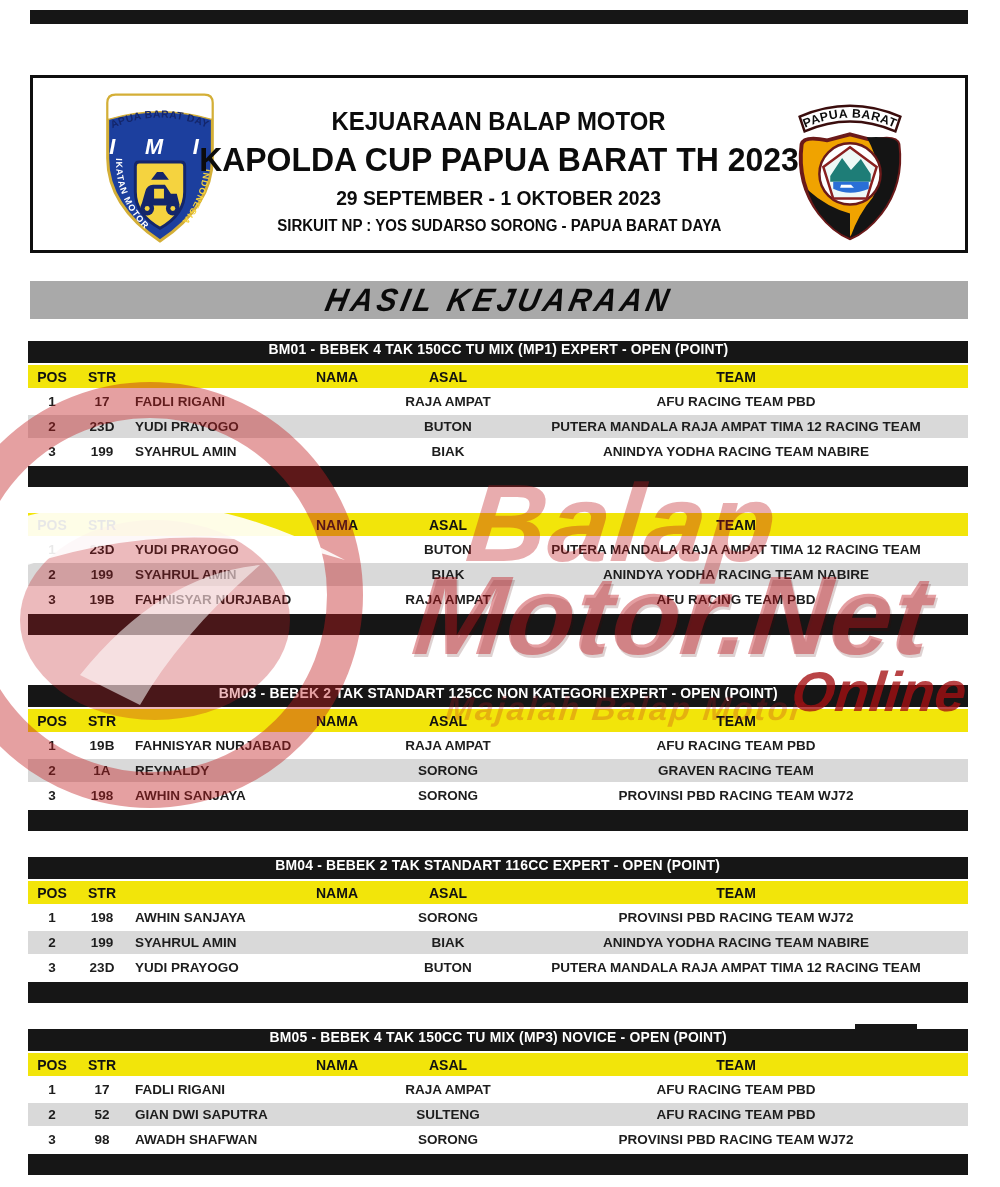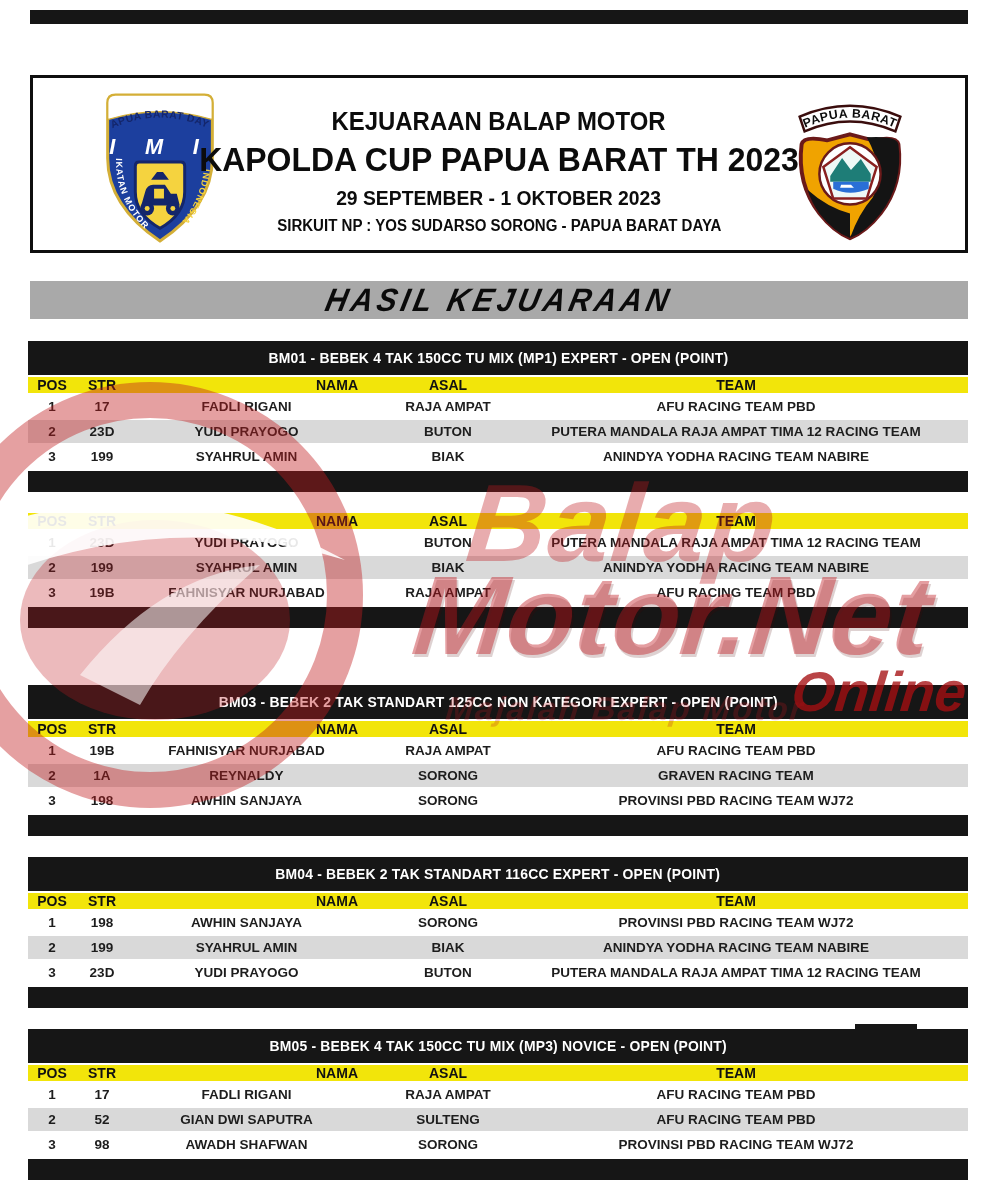--- a/index.html
+++ b/index.html
@@ -27,31 +27,31 @@
 
   
   .section-bar{left:30px;top:281px;width:938px;height:38px;background:#a9a9a9;
                display:flex;align-items:center;justify-content:center;}
   .section-bar span{font-size:30px;font-weight:bold;font-style:italic;color:#0b0b0b;
                     letter-spacing:4px;transform:skewX(-12deg) scaleY(1.08);}
 
   
   #tables{position:absolute;left:28px;top:341px;width:940px;}
   .tsection{height:146px;margin-bottom:26px;}
-  .tbar{height:34px;background:var(--bar-black,#161616);color:#ffffff;display:flex;
-        align-items:center;justify-content:center;}
+  .tbar{height:22px;background:var(--bar-black,#161616);color:#ffffff;display:flex;
+        justify-content:center;}
   .tbar span{font-size:14.5px;font-weight:bold;transform:scaleX(.96);white-space:nowrap;letter-spacing:.2px;}
   .grid{display:grid;grid-template-columns:48px 52px 230px 180px 1fr;align-items:center;}
-  .thead{margin-top:2px;height:16px;background:var(--head-yellow,#f2e50a);font-size:14px;font-weight:bold;color:#111;}
+  .thead{margin-top:2px;height:23px;background:var(--head-yellow,#f2e50a);font-size:14px;font-weight:bold;color:#111;}
   .trow{height:25px;border-top:2px solid #fff;box-sizing:border-box;background:#fff;
         font-size:13.5px;font-weight:bold;color:#1d1d1d;}
   .trow.alt{background:var(--row-alt,#d9d9d9);}
   .trow:first-child{border-top:none;height:23px;margin-top:2px;}
   .cell{text-align:center;overflow:hidden;white-space:nowrap;}
-  .cell.c2{text-align:center;padding-left:7px;}
+  .cell.c2{text-align:left;padding-left:7px;}
   .cell.c4{padding-right:34px;}
   .thead .cell.c2{text-align:right;padding-left:0;}
   .thead .cell.c4{padding-right:34px;}
   .tfoot{margin-top:3px;height:21px;background:var(--bar-black,#161616);}
 
   .artifact{left:855px;top:1024px;width:62px;height:7px;background:var(--bar-black,#161616);}
 
   
   .watermark{position:absolute;inset:0;pointer-events:none;z-index:9;}
   .watermark>*{position:absolute;}

